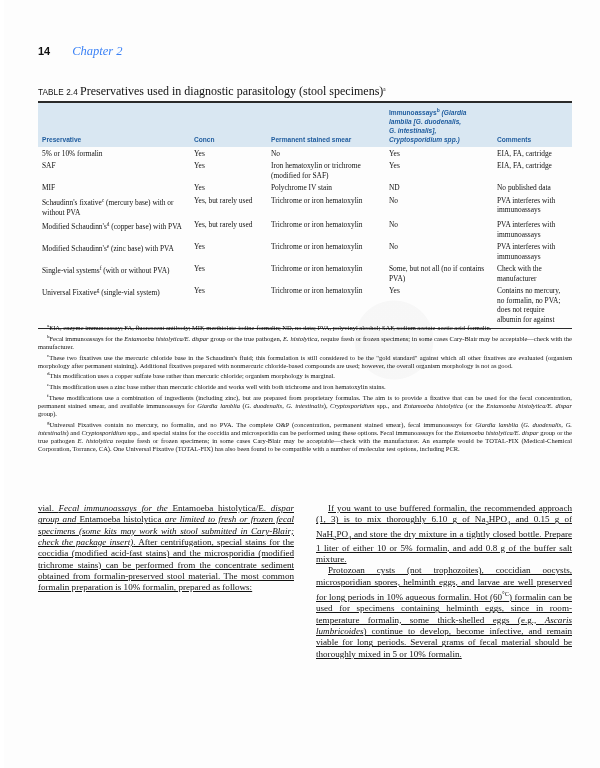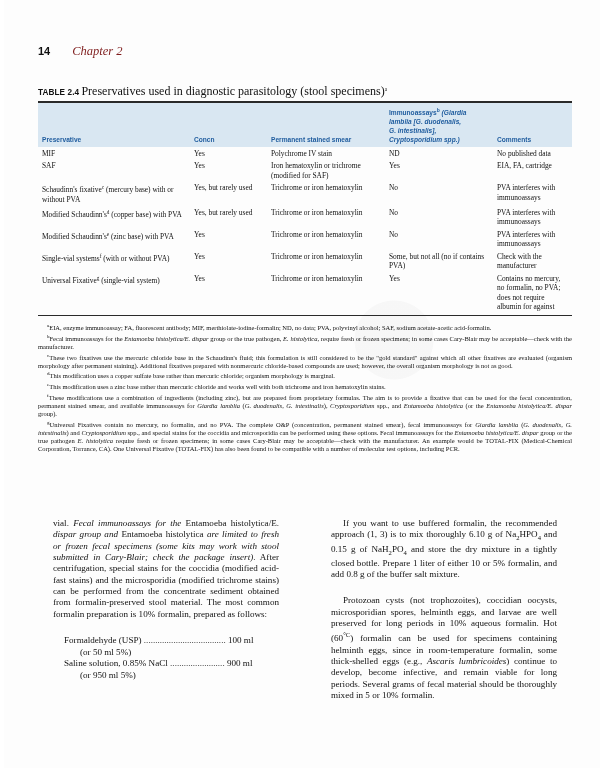--- a/index.html
+++ b/index.html
@@ -36,39 +36,39 @@
     font-family: "Liberation Sans", sans-serif;
     font-weight: bold;
     font-size: 11px;
     letter-spacing: 0px;
     color: #111;
   }
   .chapter-label {
     font-family: "Liberation Serif", serif;
     font-style: italic;
     font-size: 12.5px;
-    color: #7f1d1d;
+    color: #3b82f6;
   }
 
   
   .table-wrap {
     position: absolute;
     left: 34px;
     top: 84px;
     width: 534px;
   }
   .table-caption {
     font-size: 8.6px;
     line-height: 11px;
     margin-bottom: 3px;
     color: #111;
   }
   .table-caption .tnum {
     font-family: "Liberation Sans", sans-serif;
-    font-weight: bold;
+    font-weight: normal;
     font-size: 8.2px;
     letter-spacing: .1px;
   }
   .table-caption .ctext {
     font-family: "Liberation Serif", serif;
     font-size: 12px;
   }
 
   table.tbl {
     width: 534px;
@@ -160,22 +160,23 @@
     gap: 22px;
   }
   .col {
     width: 256px;
     font-size: 9.1px;
     line-height: 11.35px;
     text-align: justify;
     color: #111;
   }
   .col p {
-    margin: 15px;
+    margin: 0;
     text-indent: 12px;
+    text-decoration: underline;
   }
   .col p.noindent { text-indent: 0; }
   .col p.cont { text-indent: 0; }
   .col i { font-style: italic; }
   .col .bold-note {
     font-family: "Liberation Sans", sans-serif;
     font-weight: bold;
     font-size: 8.6px;
   }
   .recipe {
@@ -244,32 +245,39 @@
             <span class="ital">(Giardia</span><br>
             <span class="ital">lamblia [G. duodenalis,</span><br>
             <span class="ital">G. intestinalis],</span><br>
             <span class="ital">Cryptosporidium spp.)</span>
           </th>
           <th><span>Comments</span></th>
         </tr>
       </thead>
       <tbody id="tbody">
           <tr>
+            <td>5% or 10% formalin</td>
+            <td>Yes</td>
+            <td>No</td>
+            <td>Yes</td>
+            <td>EIA, FA, cartridge</td>
+          </tr>
+          <tr>
+            <td>SAF</td>
+            <td>Yes</td>
+            <td>Iron hematoxylin or trichrome (modified for SAF)</td>
+            <td>Yes</td>
+            <td>EIA, FA, cartridge</td>
+          </tr>
+          <tr>
             <td>MIF</td>
             <td>Yes</td>
             <td>Polychrome IV stain</td>
             <td>ND</td>
             <td>No published data</td>
-          </tr>
-          <tr>
-            <td>SAF</td>
-            <td>Yes</td>
-            <td>Iron hematoxylin or trichrome (modified for SAF)</td>
-            <td>Yes</td>
-            <td>EIA, FA, cartridge</td>
           </tr>
           <tr class="grp-space">
             <td>Schaudinn's fixative<sup>c</sup> (mercury base) with or without PVA</td>
             <td>Yes, but rarely used</td>
             <td>Trichrome or iron hematoxylin</td>
             <td>No</td>
             <td>PVA interferes with immunoassays</td>
           </tr>
           <tr>
             <td>Modified Schaudinn's<sup>d</sup> (copper base) with PVA</td>
@@ -313,26 +321,20 @@
       <p><sup>e</sup>This modification uses a zinc base rather than mercuric chloride and works well with both trichrome and iron hematoxylin stains.</p>
       <p><sup>f</sup>These modifications use a combination of ingredients (including zinc), but are prepared from proprietary formulas. The aim is to provide a fixative that can be used for the fecal concentration, permanent stained smear, and available immunoassays for <i>Giardia lamblia</i> (<i>G. duodenalis</i>, <i>G. intestinalis</i>), <i>Cryptosporidium</i> spp., and <i>Entamoeba histolytica</i> (or the <i>Entamoeba histolytica/E. dispar</i> group).</p>
       <p><sup>g</sup>Universal Fixatives contain no mercury, no formalin, and no PVA. The complete O&amp;P (concentration, permanent stained smear), fecal immunoassays for <i>Giardia lamblia</i> (<i>G. duodenalis</i>, <i>G. intestinalis</i>) and <i>Cryptosporidium</i> spp., and special stains for the coccidia and microsporidia can be performed using these options. Fecal immunoassays for the <i>Entamoeba histolytica/E. dispar</i> group or the true pathogen <i>E. histolytica</i> require fresh or frozen specimens; in some cases Cary-Blair may be acceptable—check with the manufacturer. An example would be TOTAL-FIX (Medical-Chemical Corporation, Torrance, CA). One Universal Fixative (TOTAL-FIX) has also been found to be compatible with a number of molecular test options, including PCR.</p>
     </div>
 
   <div class="cols">
 
     <div class="col">
       <p class="cont" id="lc-p1">vial. <i>Fecal immunoassays for the</i> Entamoeba histolytica/E. <i>dispar group and</i> Entamoeba histolytica <i>are limited to fresh or frozen fecal specimens (some kits may work with stool submitted in Cary-Blair; check the package insert)</i>. After centrifugation, special stains for the coccidia (modified acid-fast stains) and the microsporidia (modified trichrome stains) can be performed from the concentrate sediment obtained from formalin-preserved stool material. The most common formalin preparation is 10% formalin, prepared as follows:</p>
 
-      <div class="recipe" id="recipe">
-          <div class="line">Formaldehyde (USP) <span class="dots">....................................</span> 100 ml</div>
-          <div class="sub">(or 50 ml 5%)</div>
-          <div class="line">Saline solution, 0.85% NaCl <span class="dots">........................</span> 900 ml</div>
-          <div class="sub">(or 950 ml 5%)</div>
-        </div>
 
     </div>
 
     <div class="col">
       <p id="rc-p1">If you want to use buffered formalin, the recommended approach (1, 3) is to mix thoroughly 6.10 g of Na<sub>2</sub>HPO<sub>4</sub> and 0.15 g of NaH<sub>2</sub>PO<sub>4</sub> and store the dry mixture in a tightly closed bottle. Prepare 1 liter of either 10 or 5% formalin, and add 0.8 g of the buffer salt mixture.</p>
       <p id="rc-p2">Protozoan cysts (not trophozoites), coccidian oocysts, microsporidian spores, helminth eggs, and larvae are well preserved for long periods in 10% aqueous formalin. Hot (60<sup class="deg">°C</sup>) formalin can be used for specimens containing helminth eggs, since in room-temperature formalin, some thick-shelled eggs (e.g., <i>Ascaris lumbricoides</i>) continue to develop, become infective, and remain viable for long periods. Several grams of fecal material should be thoroughly mixed in 5 or 10% formalin.</p>
     </div>
 
   </div>
 

